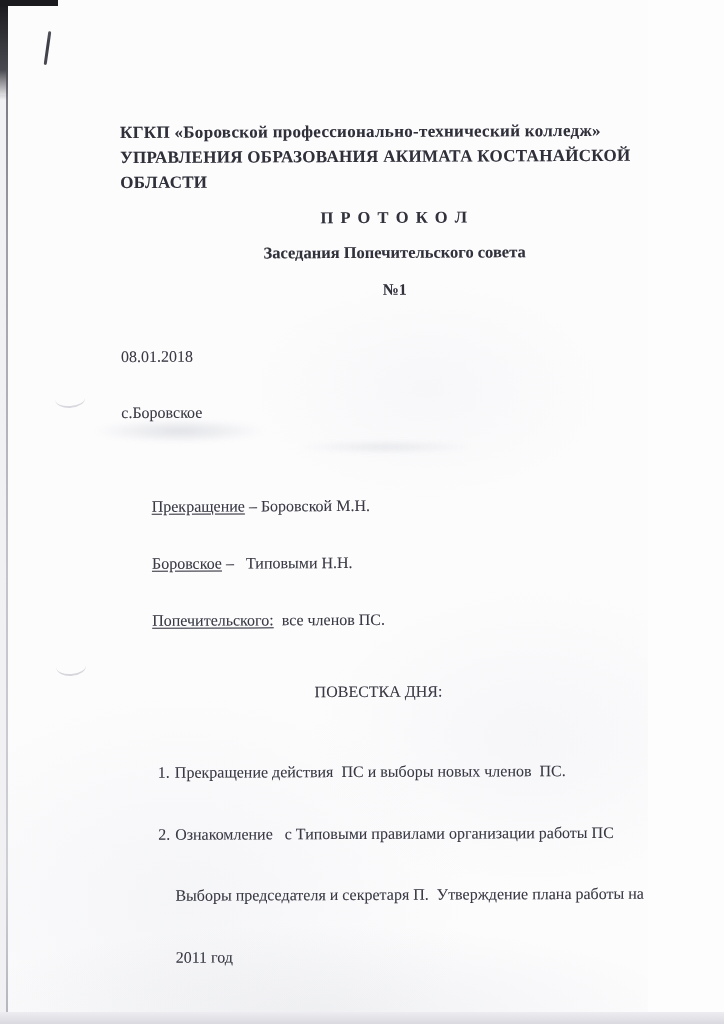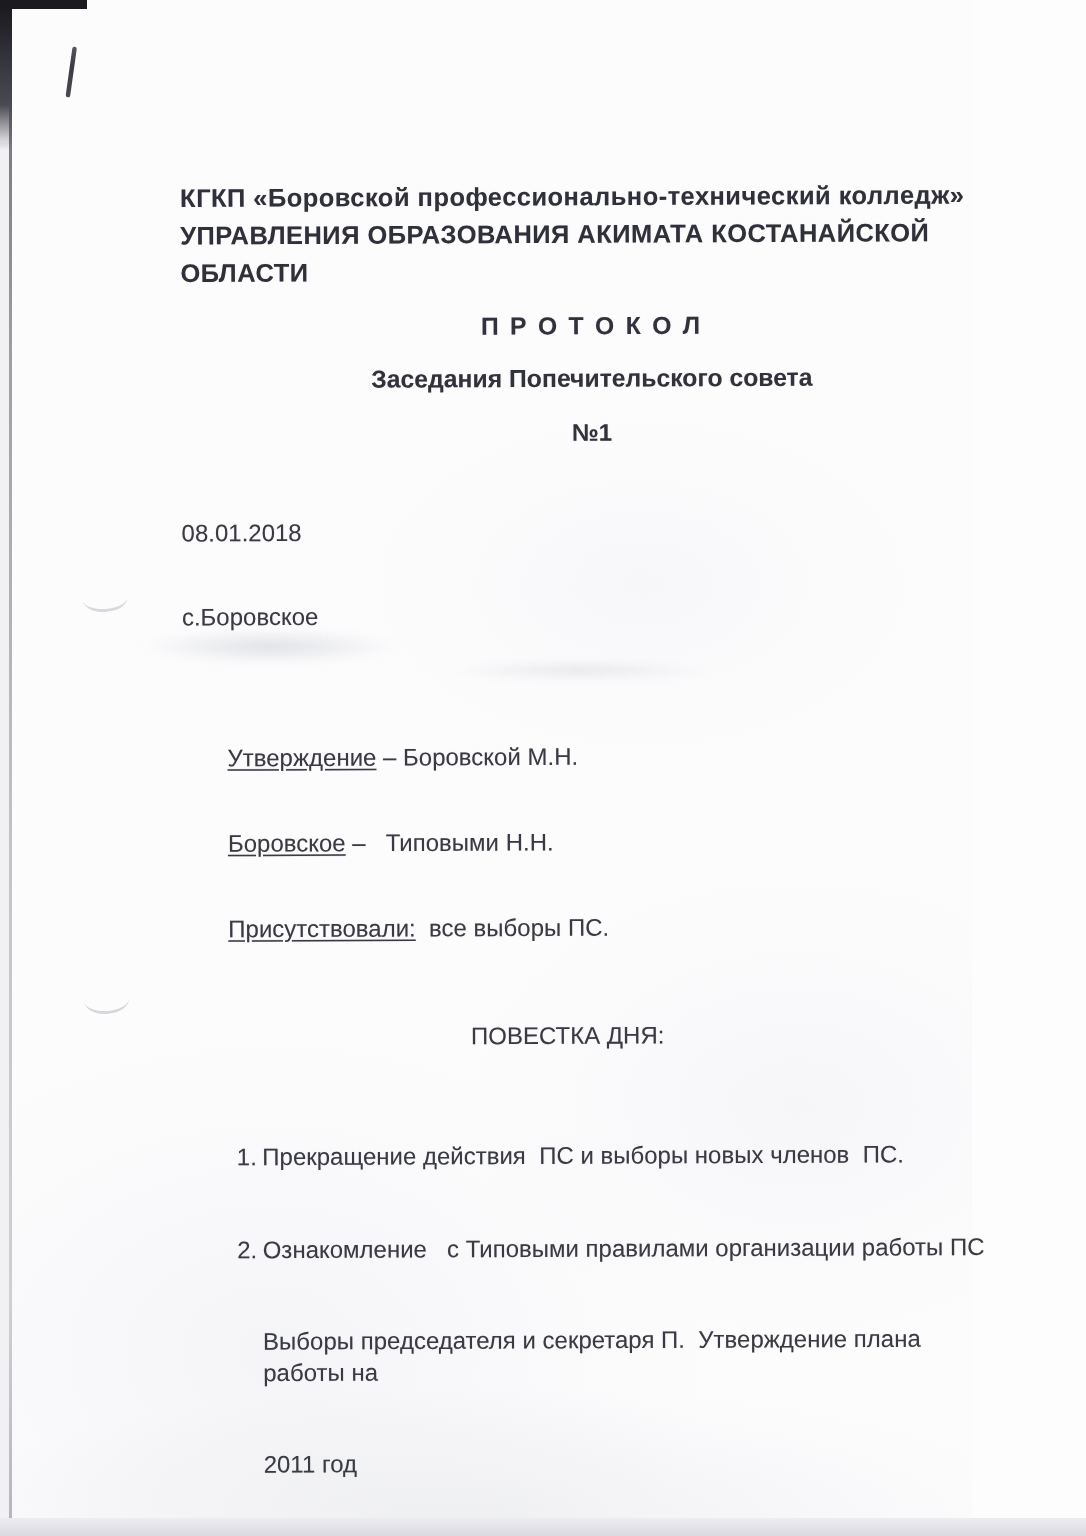--- a/index.html
+++ b/index.html
@@ -10,21 +10,21 @@
   }
   .scan-page {
     position: relative;
     width: 648px; height: 1024px;
     background-color: #fcfcfd;
     background-image:
       radial-gradient(ellipse 320px 220px at 82% 72%, rgba(150,155,170,0.06), rgba(150,155,170,0) 70%),
       radial-gradient(ellipse 420px 300px at 28% 88%, rgba(150,155,170,0.07), rgba(150,155,170,0) 70%),
       radial-gradient(ellipse 260px 160px at 66% 38%, rgba(150,155,170,0.05), rgba(150,155,170,0) 70%),
       radial-gradient(ellipse 500px 120px at 50% 99%, rgba(140,145,160,0.10), rgba(140,145,160,0) 75%);
-    font-family: Liberation Sans, sans-serif;
+    font-family: Liberation Serif, serif;
     color: #3a3a44;
   }
   
   .edge-top-black {
     position: absolute; left: 0; top: 0; width: 58px; height: 6px;
     background: #1a1a1f;
   }
   .edge-left-dark {
     position: absolute; left: 0; top: 0; width: 8px; height: 100px;
     background: linear-gradient(#17171c, #4a4a52 70%, rgba(90,90,100,0));
@@ -134,23 +134,23 @@
     <div class="doc-title">П Р О Т О К О Л</div>
     <div class="doc-subtitle">Заседания Попечительского совета</div>
     <div class="doc-number">№1</div>
 
     <div class="dateblock">
       <div>08.01.2018</div>
       <div>с.Боровское</div>
     </div>
 
     <div class="officials">
-      <div><span class="lbl">Утверждение</span><span> – Боровской М.Н.</span></div>
+      <div><span class="lbl">Прекращение</span><span> – Боровской М.Н.</span></div>
       <div><span class="lbl">Боровское</span><span> –   Типовыми Н.Н.</span></div>
-      <div><span class="lbl">Присутствовали:</span><span>  все выборы ПС.</span></div>
+      <div><span class="lbl">Попечительского:</span><span>  все членов ПС.</span></div>
     </div>
 
     <div class="agenda-heading">ПОВЕСТКА ДНЯ:</div>
 
     <div class="agenda">
       <div class="row"><span class="num">1.</span><span>Прекращение действия  ПС и выборы новых членов  ПС.</span></div>
       <div class="row"><span class="num">2.</span><span>Ознакомление   с Типовыми правилами организации работы ПС</span></div>
       <div class="row"><span class="num"></span><span>Выборы председателя и секретаря П.  Утверждение плана работы на</span></div>
       <div class="row"><span class="num"></span><span>2011 год</span></div>
     </div>

